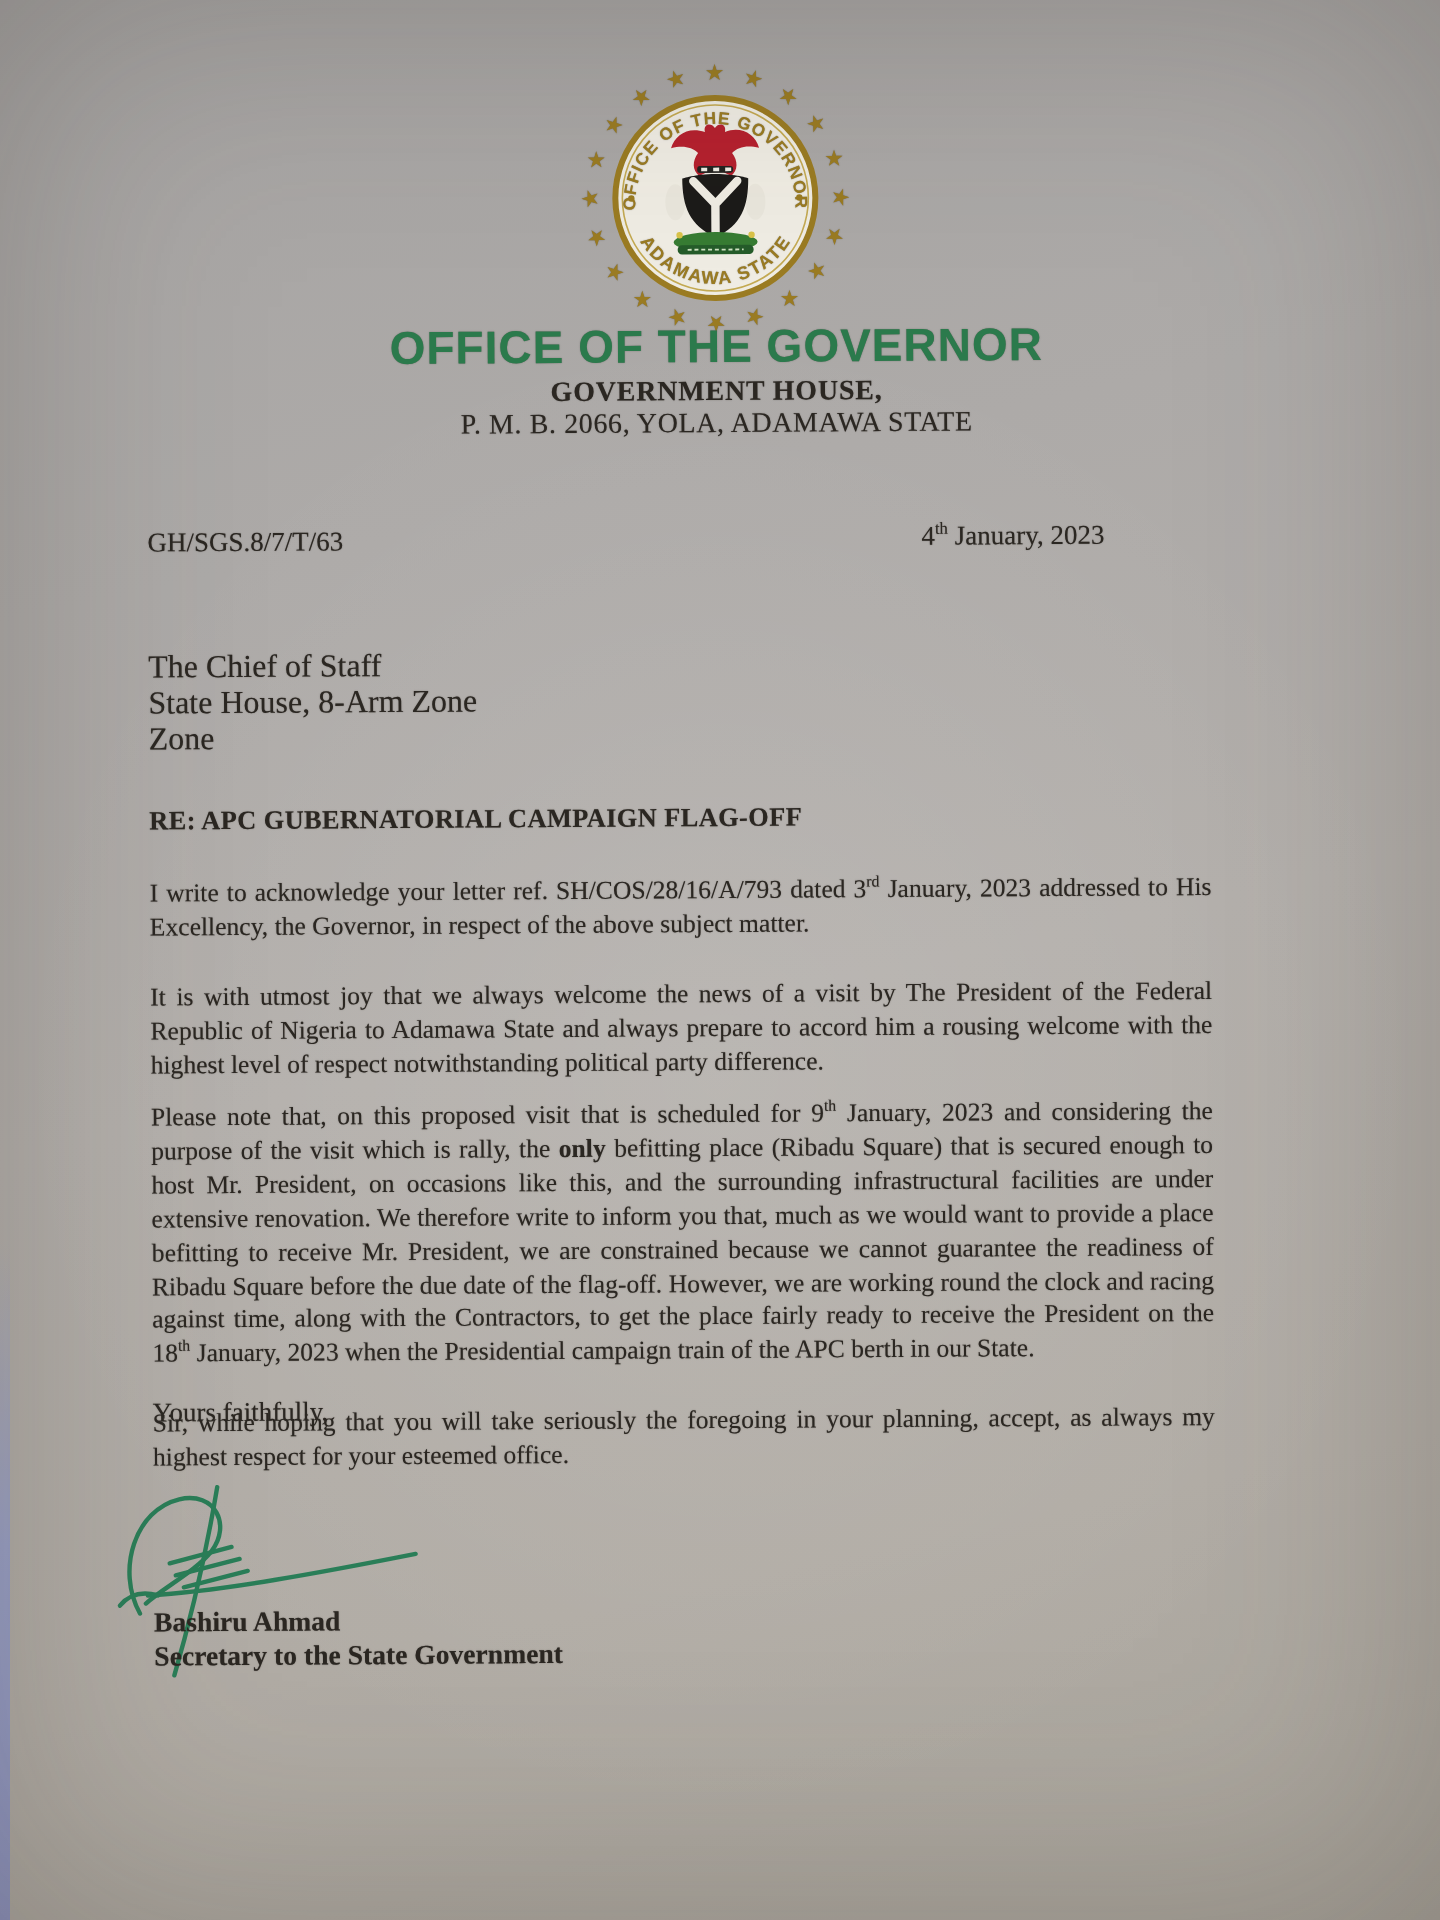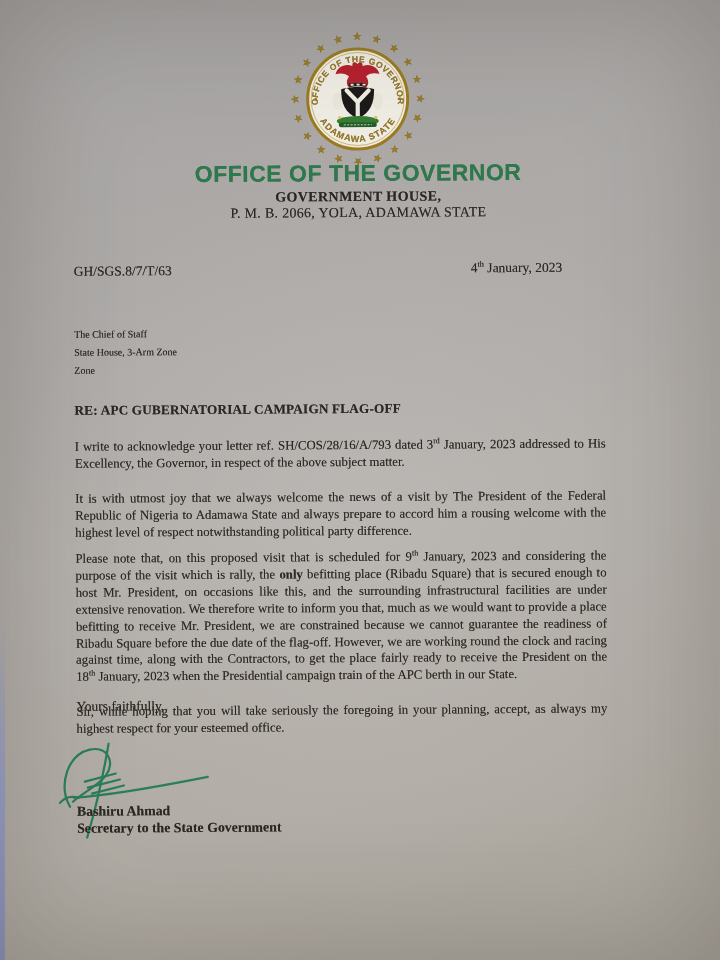--- a/index.html
+++ b/index.html
@@ -17,23 +17,23 @@
     background:linear-gradient(to bottom, rgba(148,153,198,0) 0%, #99a0c6 45%, #8d93bf 100%);}
   .sheet{position:absolute;inset:0;transform:rotate(-0.35deg);text-shadow:0 0 0.6px rgba(46,40,34,0.55);}
 
   .crest{position:absolute;left:287px;top:26px;width:146px;height:146px;}
   .org-title{position:absolute;top:160px;left:0;width:100%;text-align:center;
     font-family:"Liberation Sans",sans-serif;font-weight:bold;font-size:23px;letter-spacing:0.5px;color:#2b7a4c;}
   .addr1{position:absolute;top:189px;left:0;width:100%;text-align:center;font-weight:bold;font-size:14px;letter-spacing:0.4px;}
   .addr2{position:absolute;top:205px;left:0;width:100%;text-align:center;font-size:14px;letter-spacing:0.3px;}
 
   .ref{position:absolute;left:75px;top:262px;font-weight:normal;font-size:13.5px;}
-  .date{position:absolute;left:472px;top:261px;font-size:13.5px;}
+  .date{position:absolute;left:462px;top:261px;font-size:13.5px;}
 
-  .recipient{position:absolute;left:75px;top:324px;font-size:10px;line-height:18px;}
+  .recipient{position:absolute;left:75px;top:324px;font-size:16px;line-height:18px;}
   .subject{position:absolute;left:75px;top:401px;font-weight:bold;font-size:13.2px;letter-spacing:0.2px;}
 
   .para{position:absolute;left:75px;width:531px;text-align:justify;font-size:12.8px;line-height:16.9px;margin:0;}
   .p1{top:437px;}.p2{top:489px;}.p3{top:549px;}.p4{top:702px;}
   sup{font-size:0.62em;vertical-align:super;line-height:0;}
 
   .closing{position:absolute;left:75px;top:697px;font-size:13.5px;}
   .sig-svg{position:absolute;left:54px;top:741px;}
   .sig-name{position:absolute;left:75px;top:802px;font-weight:bold;font-size:13.8px;}
   .sig-title{position:absolute;left:75px;top:819px;font-weight:bold;font-size:13.8px;}
@@ -102,21 +102,21 @@
 
     <div class="org-title" style="color: rgb(43, 122, 76);">OFFICE OF THE GOVERNOR</div>
     <div class="addr1">GOVERNMENT HOUSE,</div>
     <div class="addr2">P. M. B. 2066, YOLA, ADAMAWA STATE</div>
 
     <div class="ref">GH/SGS.8/7/T/63</div>
     <div class="date"><span>4</span><sup>th</sup><span> January, 2023</span></div>
 
     <div class="recipient">
       <div>The Chief of Staff</div>
-      <div>State House, 3-Arm Zone</div>
+      <div>State House, 8-Arm Zone</div>
       <div>Zone</div>
     </div>
 
     <div class="subject">RE: APC GUBERNATORIAL CAMPAIGN FLAG-OFF</div>
 
     <p class="para p1"><span>I write to acknowledge your letter ref. SH/COS/28/16/A/793 dated 3</span><sup>rd</sup><span> January, 2023 addressed to His Excellency, the Governor, in respect of the above subject matter.</span></p>
 
     <p class="para p2">It is with utmost joy that we always welcome the news of a visit by The President of the Federal Republic of Nigeria to Adamawa State and always prepare to accord him a rousing welcome with the highest level of respect notwithstanding political party difference.</p>
 
     <p class="para p3"><span>Please note that, on this proposed visit that is scheduled for 9</span><sup>th</sup><span> January, 2023 and considering the purpose of the visit which is rally, the </span><b>only</b><span> befitting place (Ribadu Square) that is secured enough to host Mr. President, on occasions like this, and the surrounding infrastructural facilities are under extensive renovation. We therefore write to inform you that, much as we would want to provide a place befitting to receive Mr. President, we are constrained because we cannot guarantee the readiness of Ribadu Square before the due date of the flag-off. However, we are working round the clock and racing against time, along with the Contractors, to get the place fairly ready to receive the President on the 18</span><sup>th</sup><span> January, 2023 when the Presidential campaign train of the APC berth in our State.</span></p>

